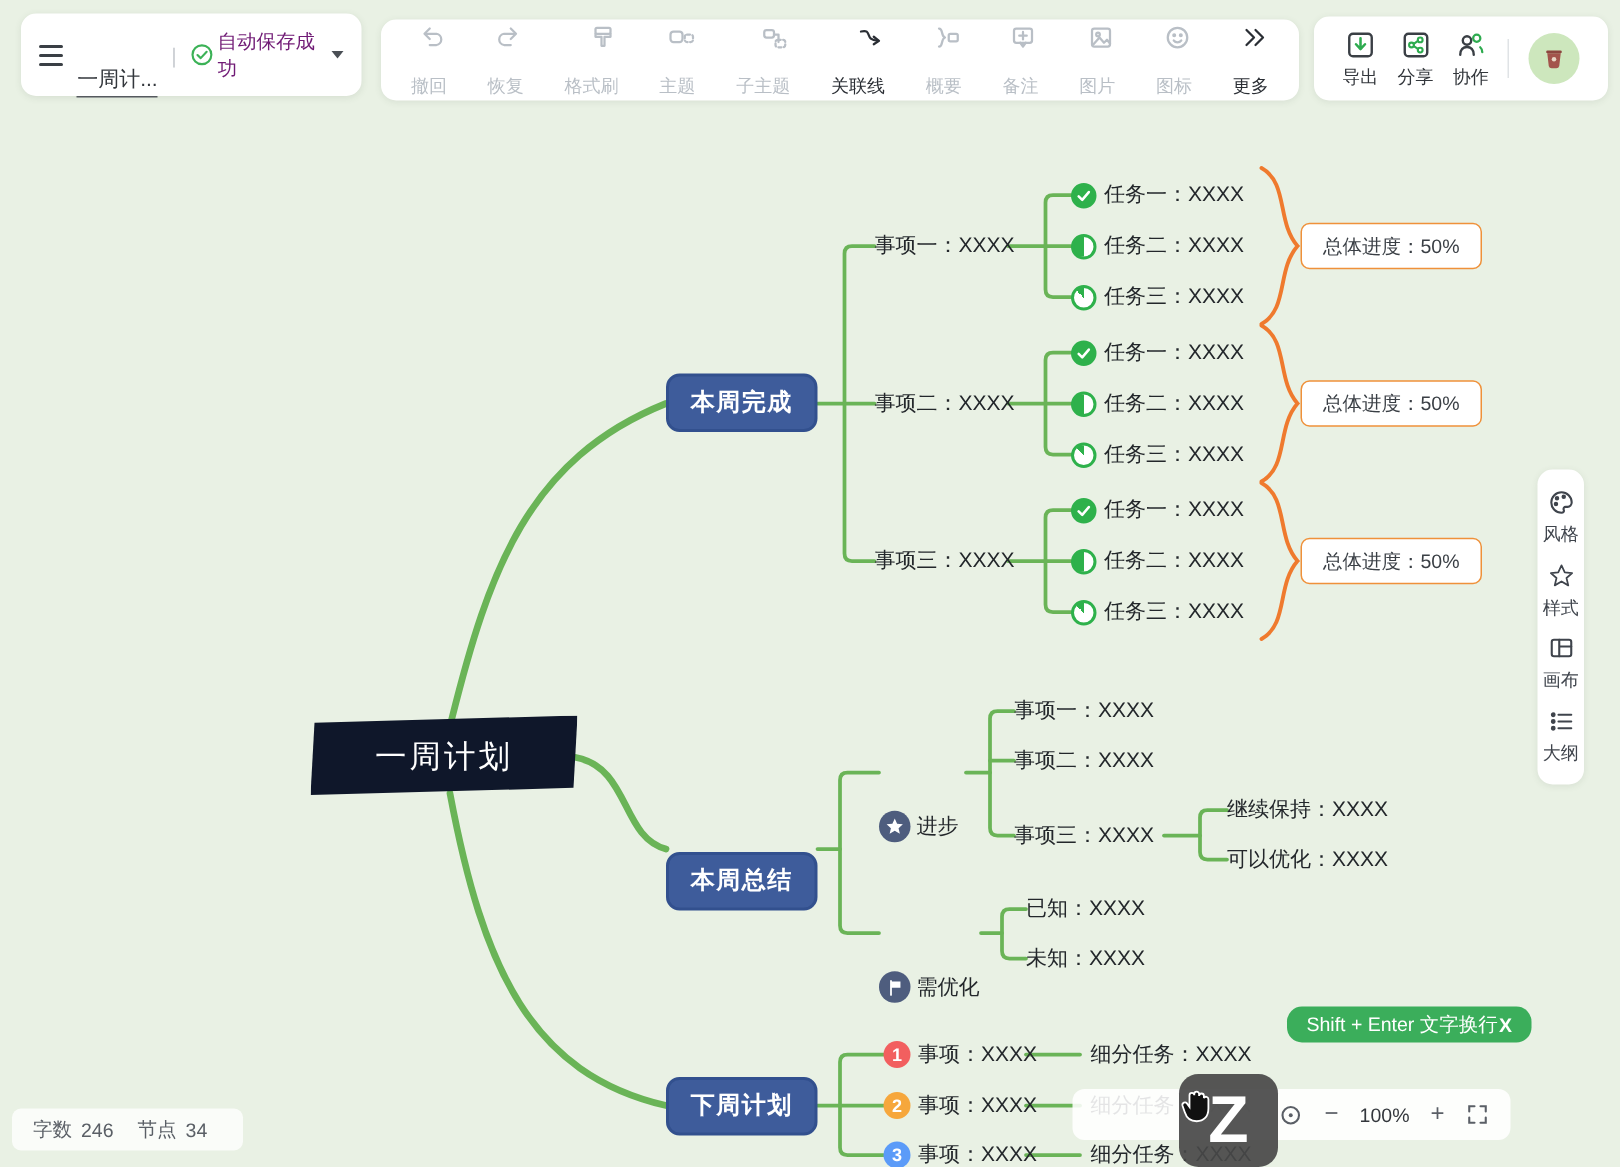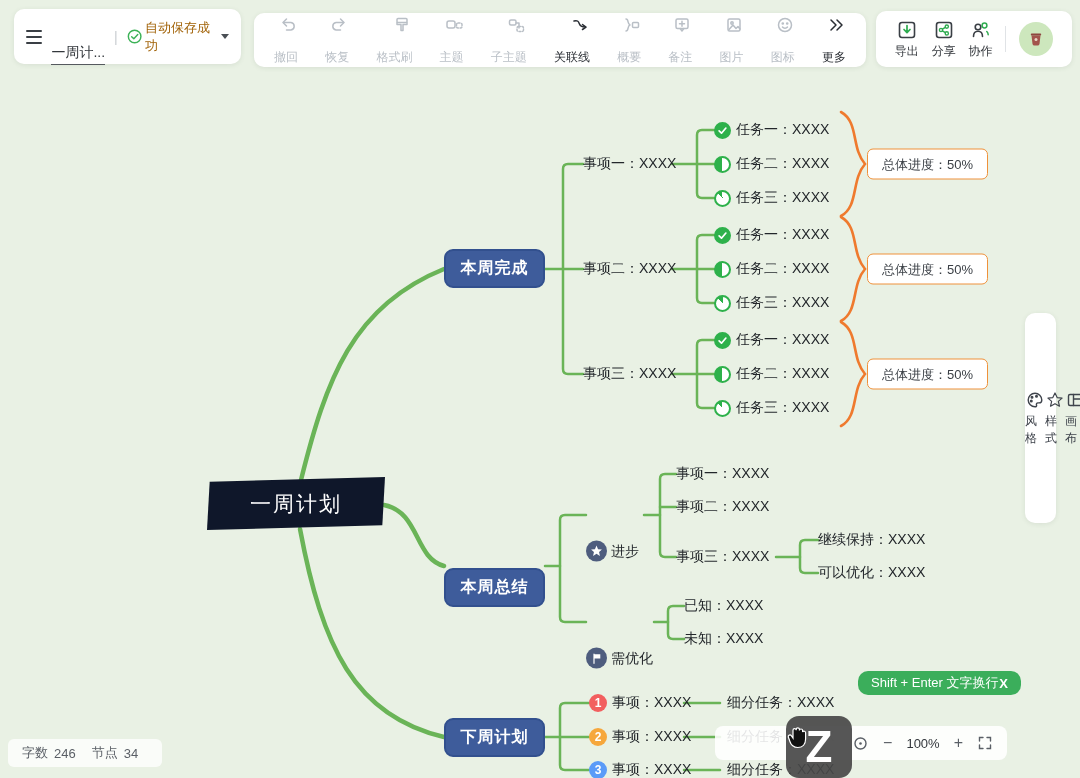--- a/index.html
+++ b/index.html
@@ -11,21 +11,21 @@
     color:#23272b;
   }
   .card { position:absolute; background:#fff; border-radius:10px; box-shadow:0 1px 5px rgba(60,80,60,.10); z-index:10; }
 
   
   .tb-left { left:14px; top:9px; width:227px; height:55px; display:flex; align-items:center; padding:0 12px; gap:9px; }
   .hamburger { width:18px; display:flex; flex-direction:column; gap:4px; cursor:pointer; }
   .hamburger span { height:2px; background:#3a3f45; border-radius:1px; }
   .doc-title { font-size:14px; color:#33373c; border-bottom:1.5px solid #55595e; padding-bottom:2px; max-width:60px; white-space:nowrap;margin-top:36px; }
   .tb-sep { color:#c9cdd1; font-size:14px; }
-  .autosave { display:flex; align-items:center; gap:3px; font-size:13px; color:#a16207; }
+  .autosave { display:flex; align-items:center; gap:3px; font-size:13px; color:#701a75; }
   .caret-down { width:0; height:0; border-left:4.5px solid transparent; border-right:4.5px solid transparent; border-top:5.5px solid #4a4f55; margin-left:3px; }
 
   .tb-center { left:254px; top:13px; width:612px; height:54px; display:flex; align-items:center; justify-content:space-between; padding:0 20px; }
   .t-item { display:flex; flex-direction:column; align-items:flex-end; gap:14px; color:#2a2e34; cursor:pointer; }
   .t-item.disabled { color:#b9bfc6; }
   .t-item .t-lbl { font-size:12px; }
   .t-ico { height:21px; display:flex; align-items:center; justify-content:center; }
   .t-ico svg { stroke:currentColor; fill:none; stroke-width:1.5; stroke-linecap:round; stroke-linejoin:round; }
 
   .tb-right { left:876px; top:11px; width:196px; height:56px; display:flex; align-items:center; justify-content:space-evenly; padding:0 6px; }
@@ -55,21 +55,21 @@
   .bnode { position:absolute; left:586px; transform:translateY(-50%); display:flex; align-items:center; gap:4px; z-index:2; cursor:pointer;margin-top:36px; }
   .bnode .txt { font-size:14px; }
   .bicon { width:21px; height:21px; border-radius:50%; background:#4e5d7e; display:flex; align-items:center; justify-content:center; flex:0 0 21px; }
   .nrow { position:absolute; left:589px; transform:translateY(-50%); display:flex; align-items:center; gap:5px; z-index:2; cursor:pointer; }
   .nrow .txt { font-size:14px; }
   .numc { width:18px; height:18px; border-radius:50%; color:#fff; font-size:12px; font-weight:bold;
     display:flex; align-items:center; justify-content:center; flex:0 0 18px; }
   .numc.c1 { background:#f25f5f; } .numc.c2 { background:#f6a73c; } .numc.c3 { background:#5b9bf8; }
 
   
-  .side-panel { left:1025px; top:313px; width:31px; height:210px; display:flex; flex-direction:row;
+  .side-panel { left:1025px; top:313px; width:31px; height:210px; display:flex; flex-direction:column;
     align-items:center; justify-content:space-between; padding:12px 0; z-index:10; }
   .s-item { display:flex; flex-direction:column; align-items:center; gap:3px; color:#3f444c; font-size:12px; cursor:pointer; }
   .s-item svg { stroke:#3f444c; fill:none; stroke-width:1.4; stroke-linecap:round; stroke-linejoin:round; }
 
   
   .status-pill { position:absolute; left:8px; top:739px; height:28px; padding:0 14px; background:rgba(255,255,255,.78);
     border-radius:6px; display:flex; align-items:center; gap:6px; font-size:13px; color:#5a5f66; z-index:12; }
   .status-pill b { font-weight:normal; margin-right:10px; }
   .zoombar { position:absolute; left:715px; top:726px; width:292px; height:34px; background:rgba(255,255,255,.88);
     border-radius:8px; display:flex; align-items:center; justify-content:flex-end; gap:14px; padding:0 14px; z-index:14; }

